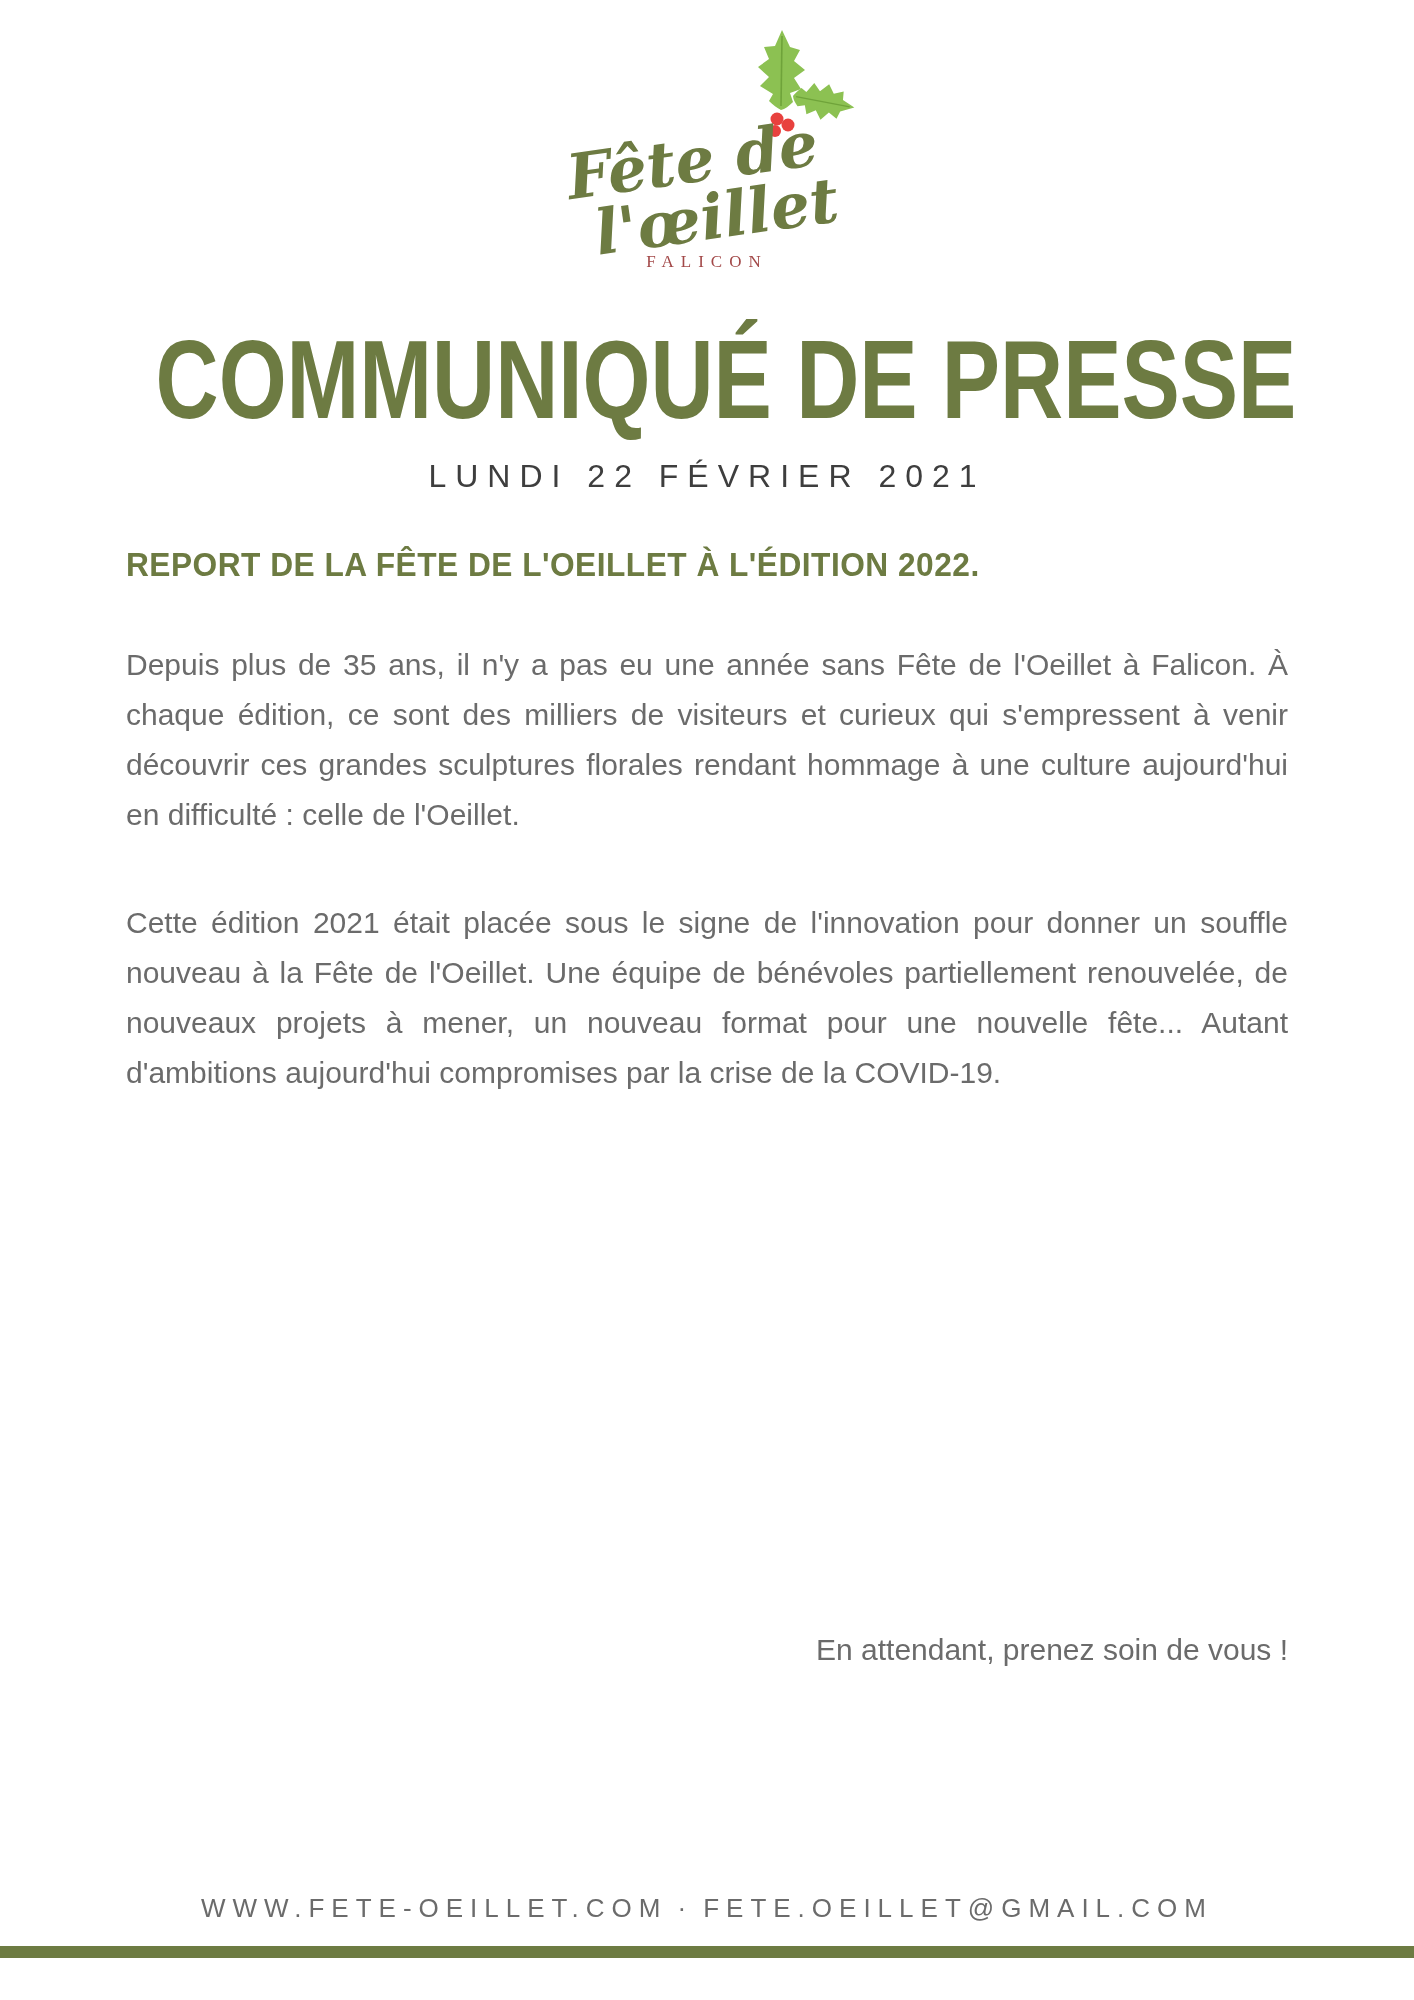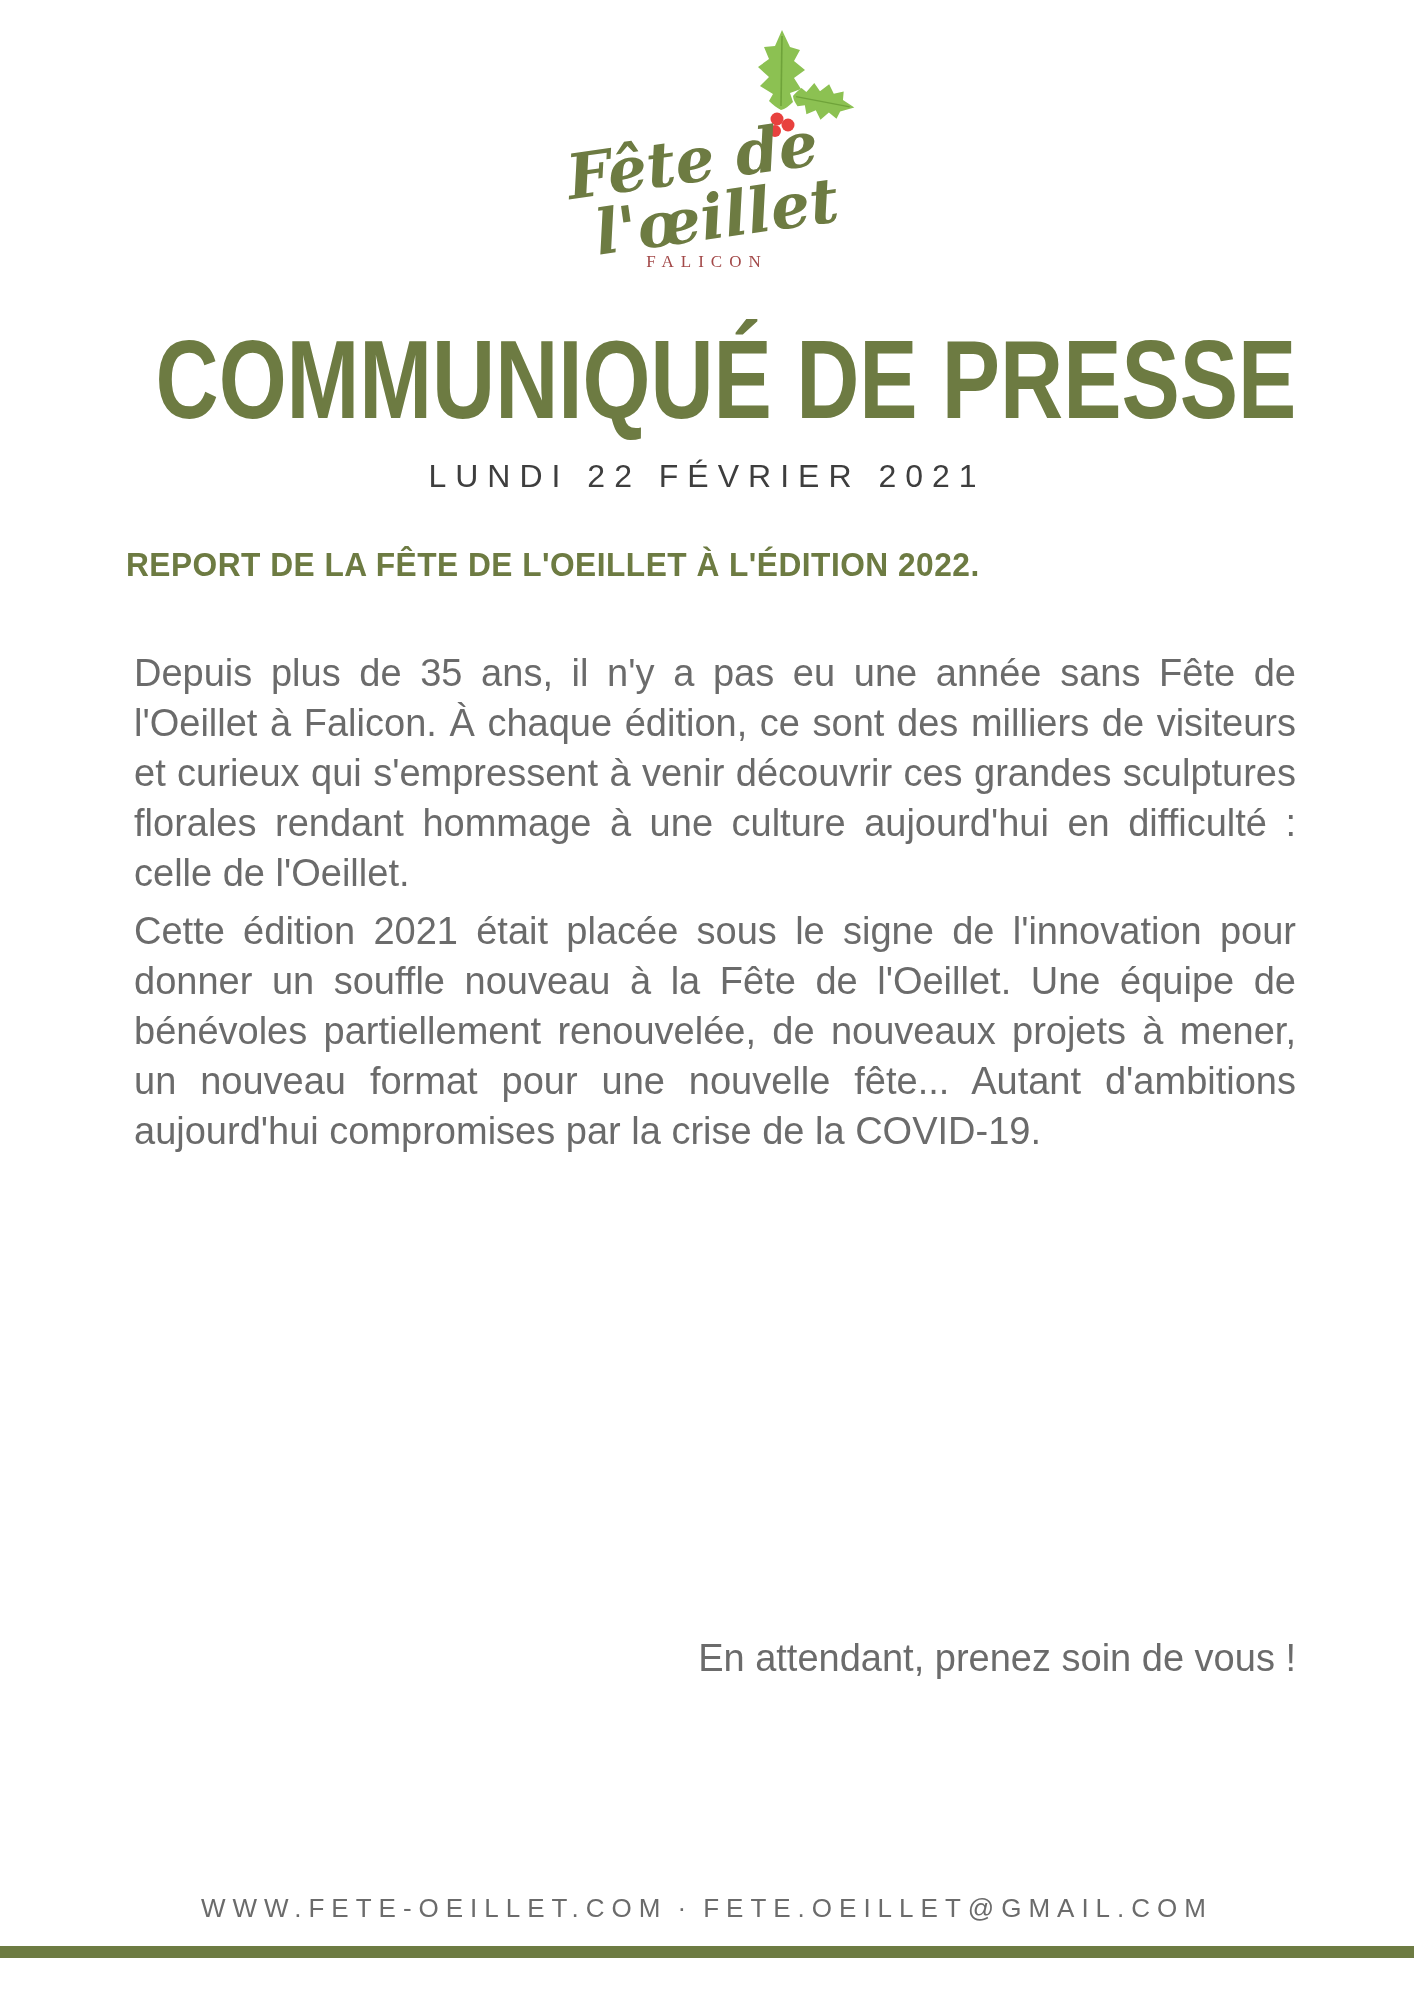--- a/index.html
+++ b/index.html
@@ -60,22 +60,22 @@
   .heading{
     position:absolute;left:126px;width:1162px;top:546px;
     font-size:33px;font-weight:bold;
     color:var(--olive);
     letter-spacing:0.5px;
     transform:scaleX(0.96);transform-origin:left center;
     white-space:nowrap;
   }
   .para{
     position:absolute;left:126px;width:1162px;
-    margin:8px;
-    font-size:38px;line-height:50px;
+    margin:0;
+    font-size:30px;line-height:50px;
     font-weight:300;
     color:var(--body-gray);
     text-align:justify;
   }
   .para.last{text-align:right;}
   .p1{top:640px;} .p2{top:898px;} .p3{top:1208px;}
   .p4{top:1416px;} .p5{top:1625px;}
   .signature{
     position:absolute;left:126px;top:1748px;
     font-size:33px;font-weight:bold;

